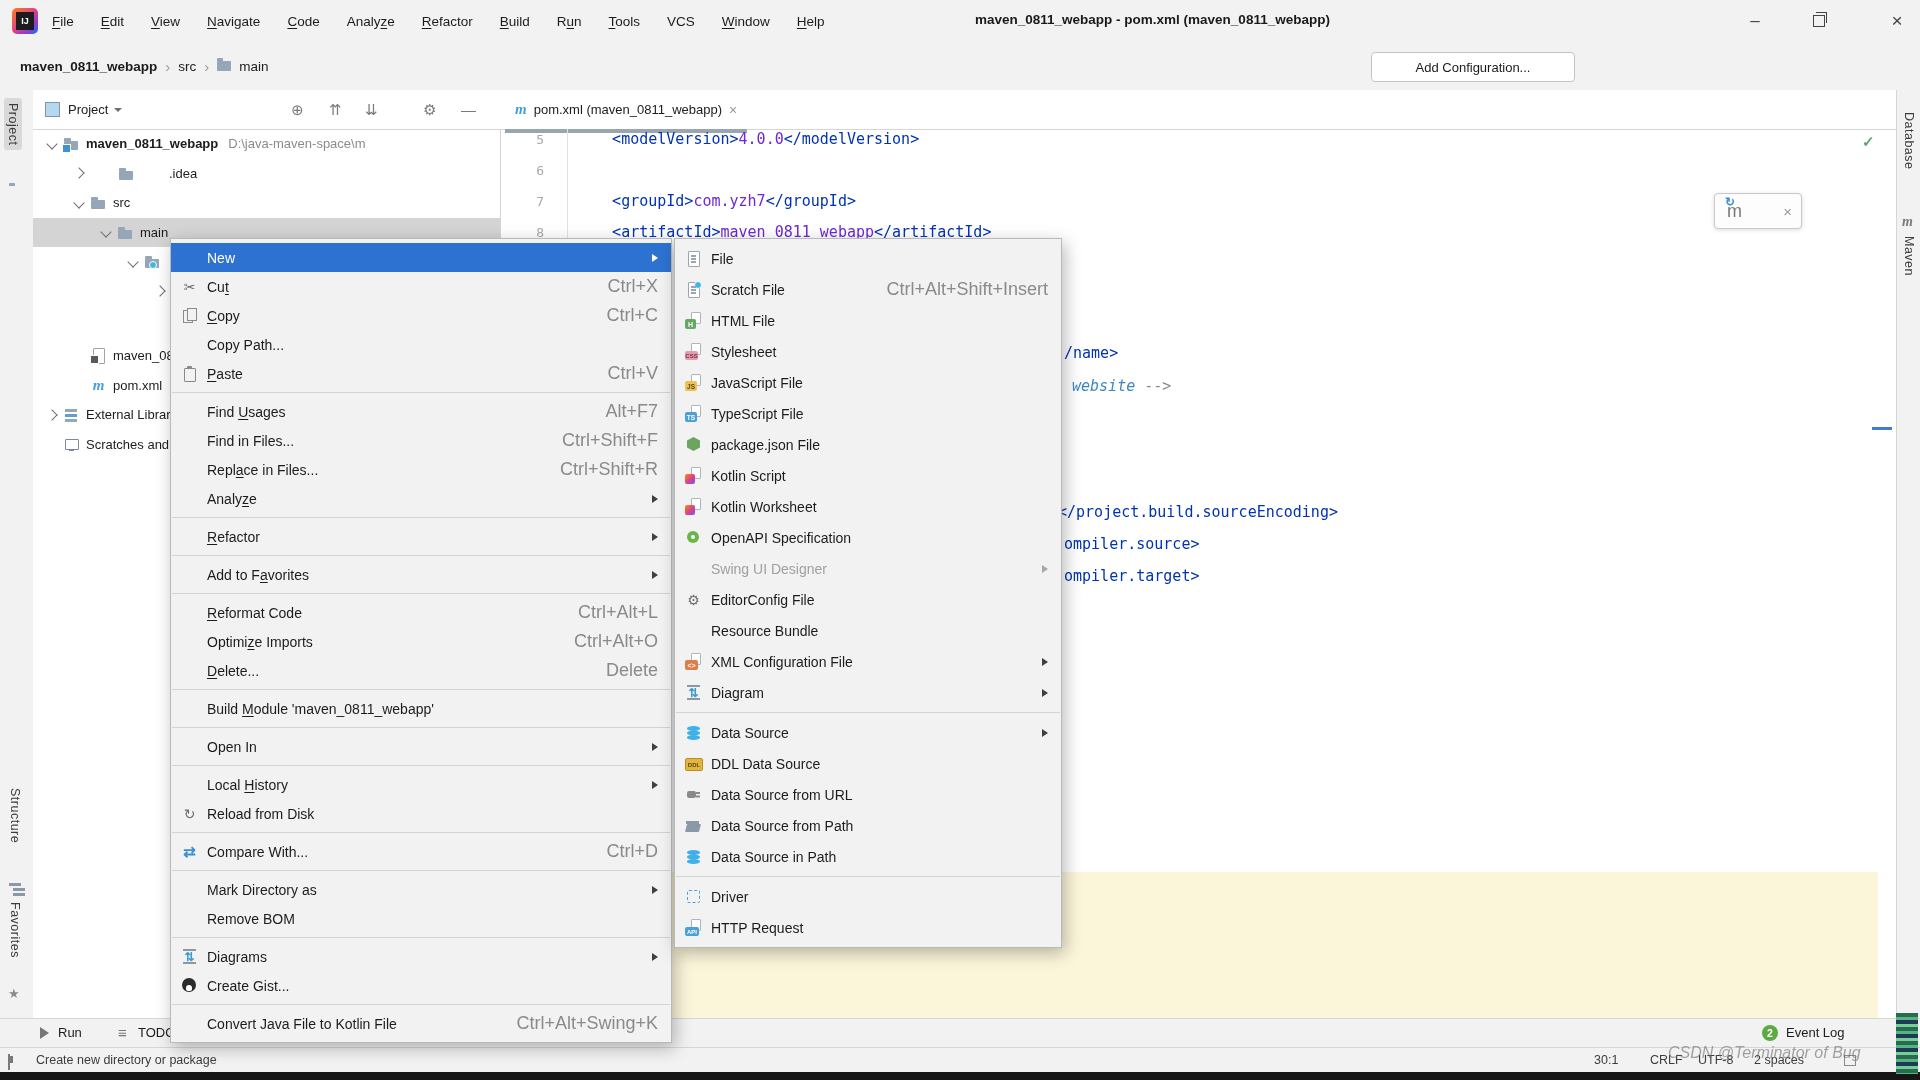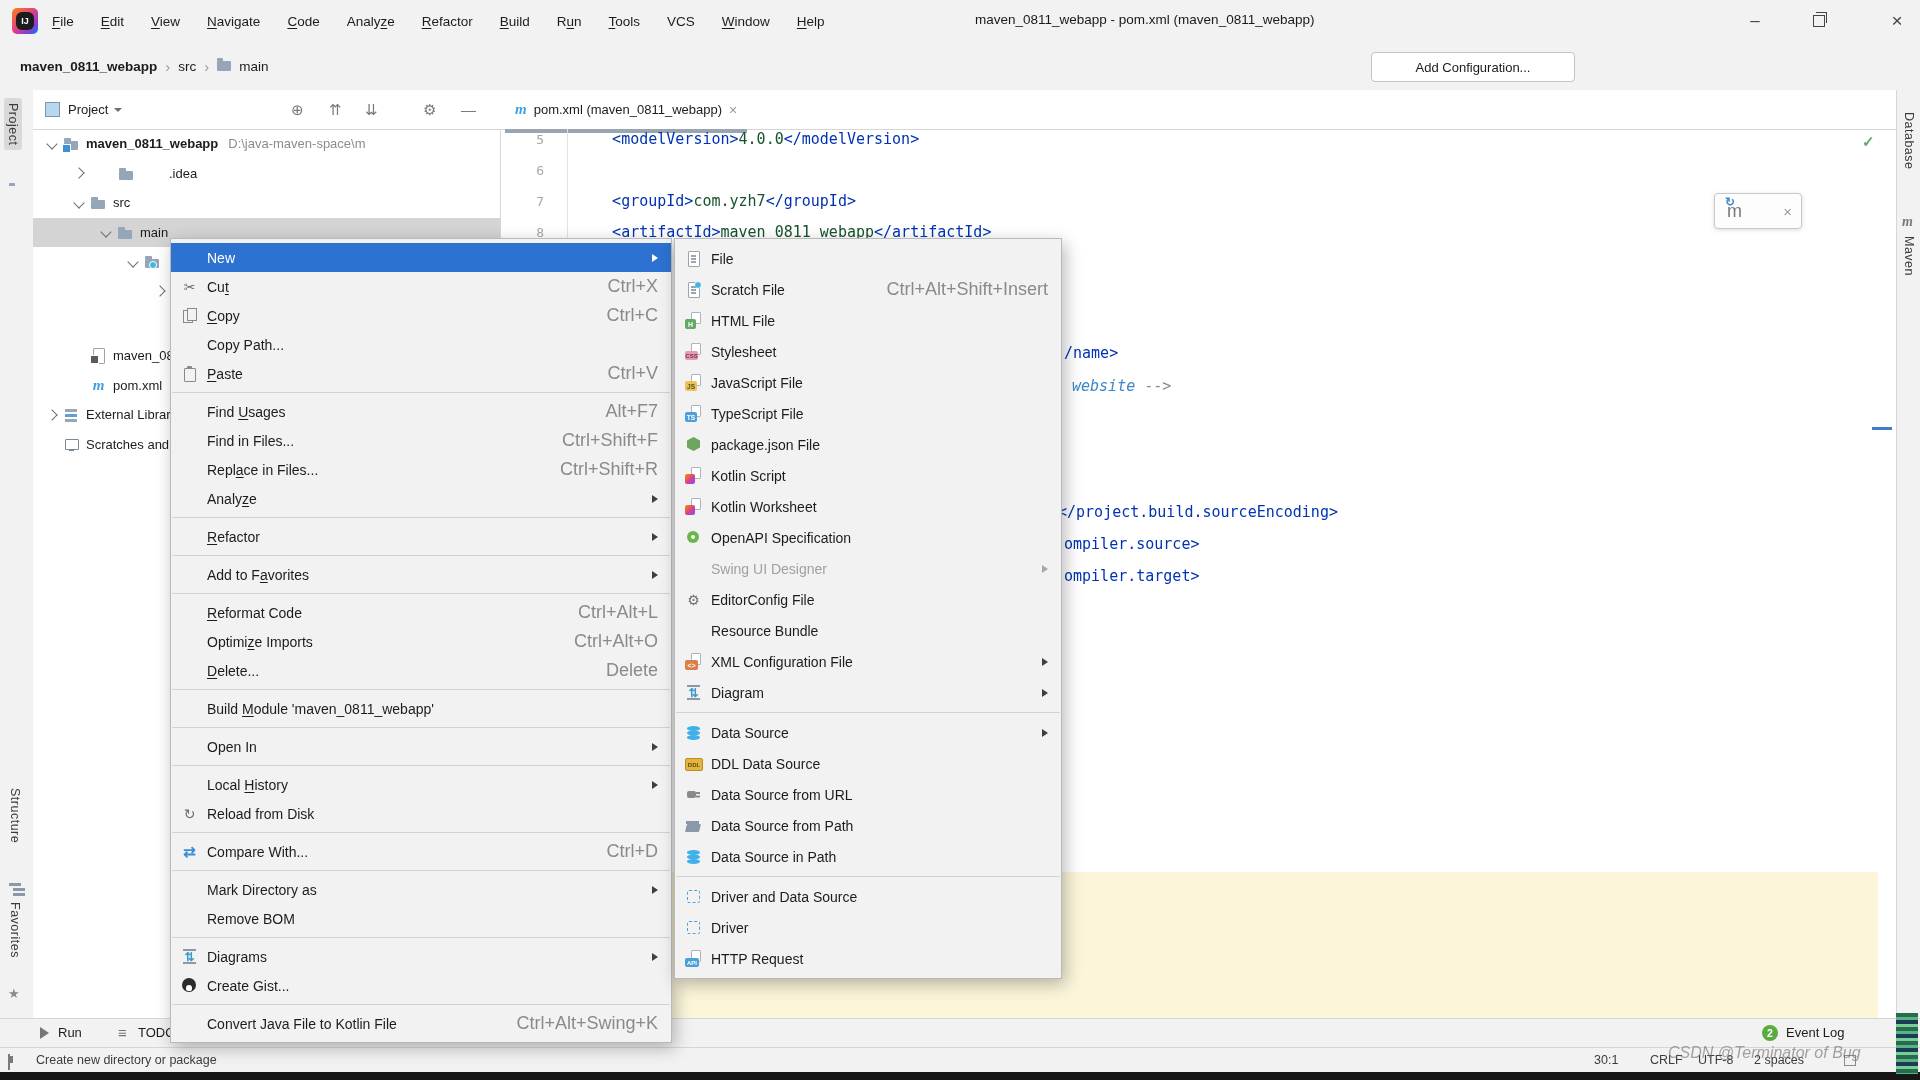--- a/index.html
+++ b/index.html
@@ -3,25 +3,25 @@
 <meta charset="utf-8">
 <style>
   html,body{margin:0;padding:0;background:#3c3f41;}
   .app{position:relative;width:1920px;height:1080px;background:#fff;overflow:hidden;
        font-family:"Liberation Sans",sans-serif;color:#1c1c1c;-webkit-font-smoothing:antialiased;}
   .abs{position:absolute;}
   
   .titlebar{position:absolute;left:0;top:0;width:1920px;height:42px;background:#f2f2f2;border-bottom:1px solid #d6d6d6;}
   .logo{position:absolute;left:12px;top:8px;width:26px;height:26px;border-radius:5px;
         background:linear-gradient(135deg,#fc801d,#e3447c 45%,#9039d0 75%,#077cfb);}
-  .logo i{position:absolute;left:4px;top:4px;right:4px;bottom:4px;background:#1c1c1c;border-radius:6px;
+  .logo i{position:absolute;left:4px;top:4px;right:4px;bottom:4px;background:#1c1c1c;border-radius:0;
         color:#fff;font-style:normal;font-weight:bold;font-size:9px;line-height:18px;text-align:center;}
   .menubar{position:absolute;left:52px;top:0;height:42px;display:flex;align-items:center;gap:27px;font-size:13.5px;}
   .menubar .mb{cursor:default;}
-  .wtitle{position:absolute;left:975px;top:12px;font-size:13.5px;color:#1a1a1a;white-space:nowrap;}
+  .wtitle{position:absolute;left:975px;top:12px;font-size:13.5px;color:#1a1a1a;white-space:nowrap;font-weight:bold;}
   .winbtn{position:absolute;top:0;width:46px;height:42px;display:flex;align-items:center;justify-content:center;color:#444;font-size:17px;}
   .restore-box{width:10px;height:10px;border:1.2px solid #444;position:relative;background:#f2f2f2;}
   .restore-box::before{content:"";position:absolute;left:2px;top:-4px;width:10px;height:10px;border:1.2px solid #444;border-bottom:none;border-left:none;}
   
   .toolbar{position:absolute;left:0;top:42px;width:1920px;height:48px;background:#f2f2f2;border-bottom:1px solid #d6d6d6;}
   .crumbs{position:absolute;left:20px;top:0;height:48px;display:flex;align-items:center;gap:8px;font-size:13.5px;}
   .crumb-sep{color:#9a9a9a;font-size:15px;}
   .btn-addcfg{position:absolute;left:1371px;top:10px;width:202px;height:28px;background:#fff;border:1px solid #c4c4c4;
         border-radius:4px;font-size:13px;color:#1a1a1a;display:flex;align-items:center;justify-content:center;}
   .tb-ic{position:absolute;top:54px;width:20px;height:20px;display:flex;align-items:center;justify-content:center;}
@@ -58,21 +58,21 @@
   .tb-bold{font-weight:bold;}
   
   .tabbar{position:absolute;left:500px;top:90px;width:1396px;height:39px;background:#fff;border-bottom:1px solid #d6d6d6;}
   .tab{position:absolute;left:5px;top:0;height:39px;display:flex;align-items:center;gap:7px;padding:0 10px;font-size:13px;border-bottom:4px solid #9aa5b2;}
   .mvn{font-style:italic;font-weight:bold;color:#42a0dd;font-size:15px;font-family:"Liberation Serif",serif;}
   .tab .x{color:#9a9a9a;font-size:14px;}
   .gutter{position:absolute;left:500px;top:124px;width:56px;text-align:right;font-family:"DejaVu Sans Mono",monospace;
         font-size:13px;color:#a8a8a8;line-height:31px;padding-right:12px;box-sizing:border-box;}
   .gutline{position:absolute;left:567px;top:129px;width:1px;height:889px;background:#e2e2e2;}
   .code{position:absolute;left:576px;top:124px;font-family:"DejaVu Sans Mono",monospace;font-size:15px;line-height:31px;white-space:pre;}
-  .tag{color:#0033b3;} .pl{color:#14532d;} .cmt{color:#3e86c8;font-style:italic;} .dim{color:#8a8a8a;}
+  .tag{color:#0033b3;} .pl{color:#6d28d9;} .cmt{color:#3e86c8;font-style:italic;} .dim{color:#8a8a8a;}
   .frag{position:absolute;font-family:"DejaVu Sans Mono",monospace;font-size:15px;white-space:pre;}
   .cream{position:absolute;left:672px;top:872px;width:1206px;height:146px;background:#fbf5da;}
   .echeck{position:absolute;left:1862px;top:133px;color:#59a869;font-size:15px;font-weight:bold;}
   .bluemark{position:absolute;left:1872px;top:427px;width:20px;height:3px;background:#3f7ecc;}
   .floatw{position:absolute;left:1714px;top:193px;width:86px;height:34px;background:#fdfdfd;border:1px solid #c9c9c9;border-radius:4px;
         box-shadow:0 1px 4px rgba(0,0,0,.15);display:flex;align-items:center;z-index:10;}
   .floatw .m{font-size:18px;margin-left:12px;color:#7a7a7a;position:relative;}
   .floatw .rl{position:absolute;left:10px;top:1px;color:#3b8fd6;font-size:12px;font-weight:bold;}
   .floatw .x{margin-left:auto;margin-right:9px;color:#9a9a9a;font-size:15px;}
   
@@ -685,26 +685,20 @@
         <span class="icbox">
           <span class="ic ic-db"></span>
         </span>
         <span class="lbl">Data Source in Path</span>
       </div>
       <div class="msep"></div>
       <div class="mi-row">
         <span class="icbox">
           <span class="ic ic-driver"></span>
         </span>
-        <span class="lbl">Driver and Data Source</span>
-      </div>
-      <div class="mi-row">
-        <span class="icbox">
-          <span class="ic ic-driver"></span>
-        </span>
         <span class="lbl">Driver</span>
       </div>
       <div class="mi-row">
         <span class="icbox">
           <span class="ic ic-http fchip">
             <i class="bx b-api">API</i>
           </span>
         </span>
         <span class="lbl">HTTP Request</span>
       </div>

